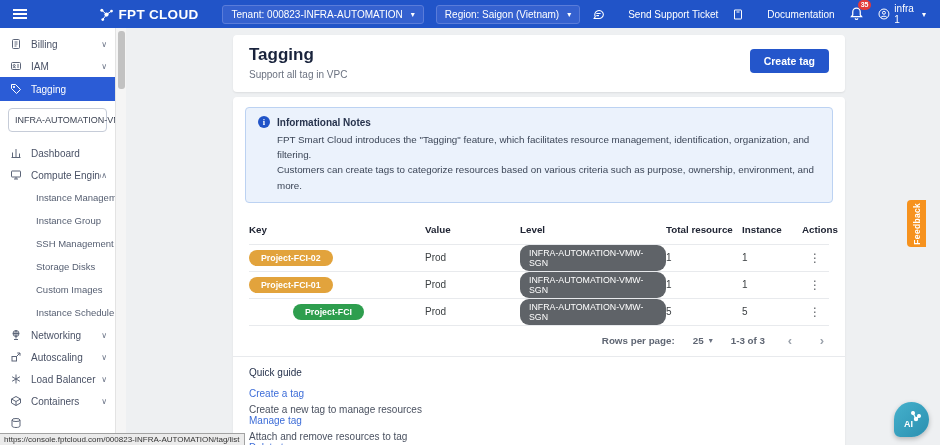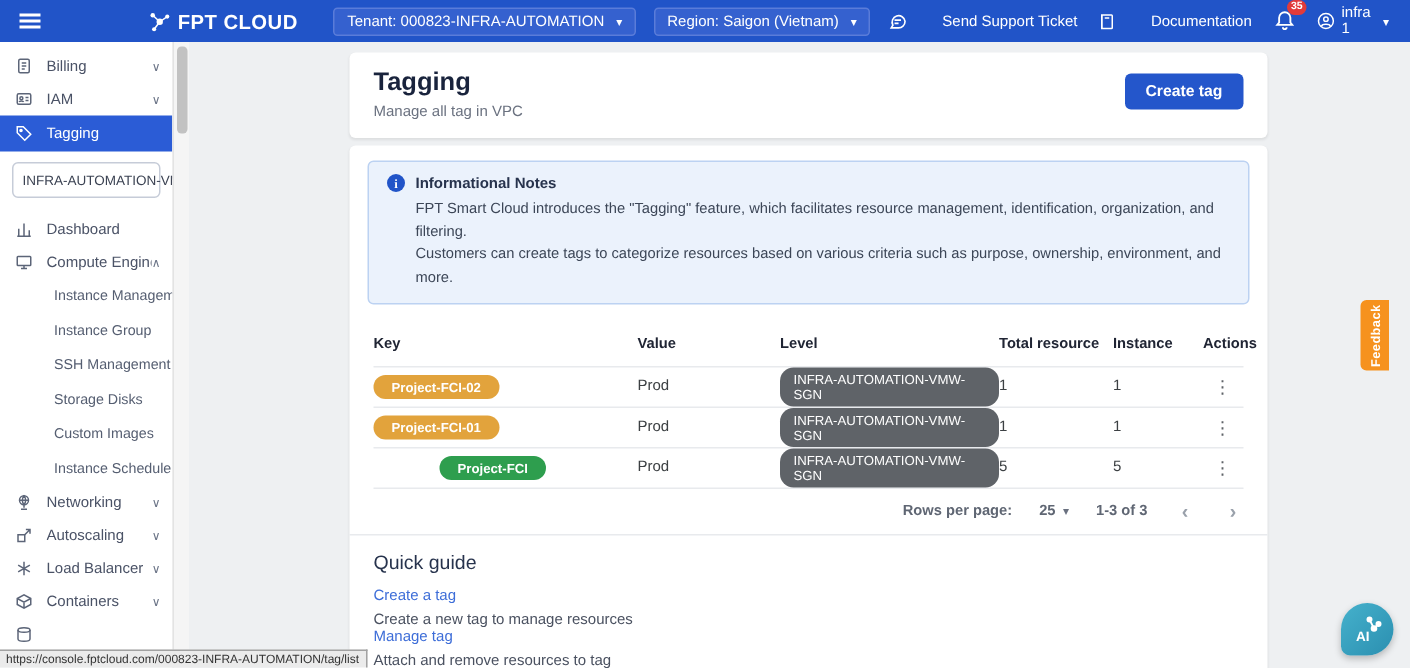--- a/index.html
+++ b/index.html
@@ -84,21 +84,21 @@
     border-radius:9px; padding:3px 9px; }
   .dots { text-align:right; padding-right:8px; font-size:12px; color:#5f6368; cursor:pointer; }
 
   .pager { height:30px; display:flex; align-items:center; justify-content:flex-end;
     gap:18px; font-size:9.8px; color:#5f6673; margin:0 16px;font-weight:bold; }
   .pp { display:flex; align-items:center; gap:5px; cursor:pointer; }
   .pp .caret { font-size:8px; color:#6a7180; }
   .pg-arrow { color:#9aa1ab; font-size:13px; width:14px; text-align:center; cursor:pointer; }
 
   .qg { border-top:1px solid #e8eaed; padding:10px 16px 14px 16px; }
-  .qg-title { font-size:13px; color:#27334d; font-weight:400; margin-bottom:10px; }
+  .qg-title { font-size:10px; color:#27334d; font-weight:400; margin-bottom:10px; }
   .qg-cols { display:grid; grid-template-columns:1fr; }
   .qg-link { color:#3d6dd8; font-size:10px; margin-bottom:5px; cursor:pointer; }
   .qg-desc { color:#4a5160; font-size:10px; }
 
   
   .feedback { position:absolute; right:14px; top:200px; width:19px; height:47px;
     background:#f6921e; border-radius:4px 0 0 4px; display:flex; align-items:center;
     justify-content:center; cursor:pointer; z-index:40; }
   .feedback span { writing-mode:vertical-rl; transform:rotate(180deg); color:#fff;
     font-size:8.5px; font-weight:700; letter-spacing:.3px; }
@@ -303,21 +303,21 @@
 
 <div class="sb-scroll">
   <div class="sb-thumb"></div>
 </div>
 
 <div class="main">
 
   <div class="card head-card">
     <div>
       <div class="page-title">Tagging</div>
-      <div class="page-sub">Manage all tag in VPC</div>
+      <div class="page-sub">Support all tag in VPC</div>
     </div>
     <button class="create-btn">Create tag</button>
   </div>
 
   <div class="card body-card">
 
     <div class="info-note">
       <div class="info-head">
         <span class="info-i">i</span>
         <span class="info-title">Informational Notes</span>

